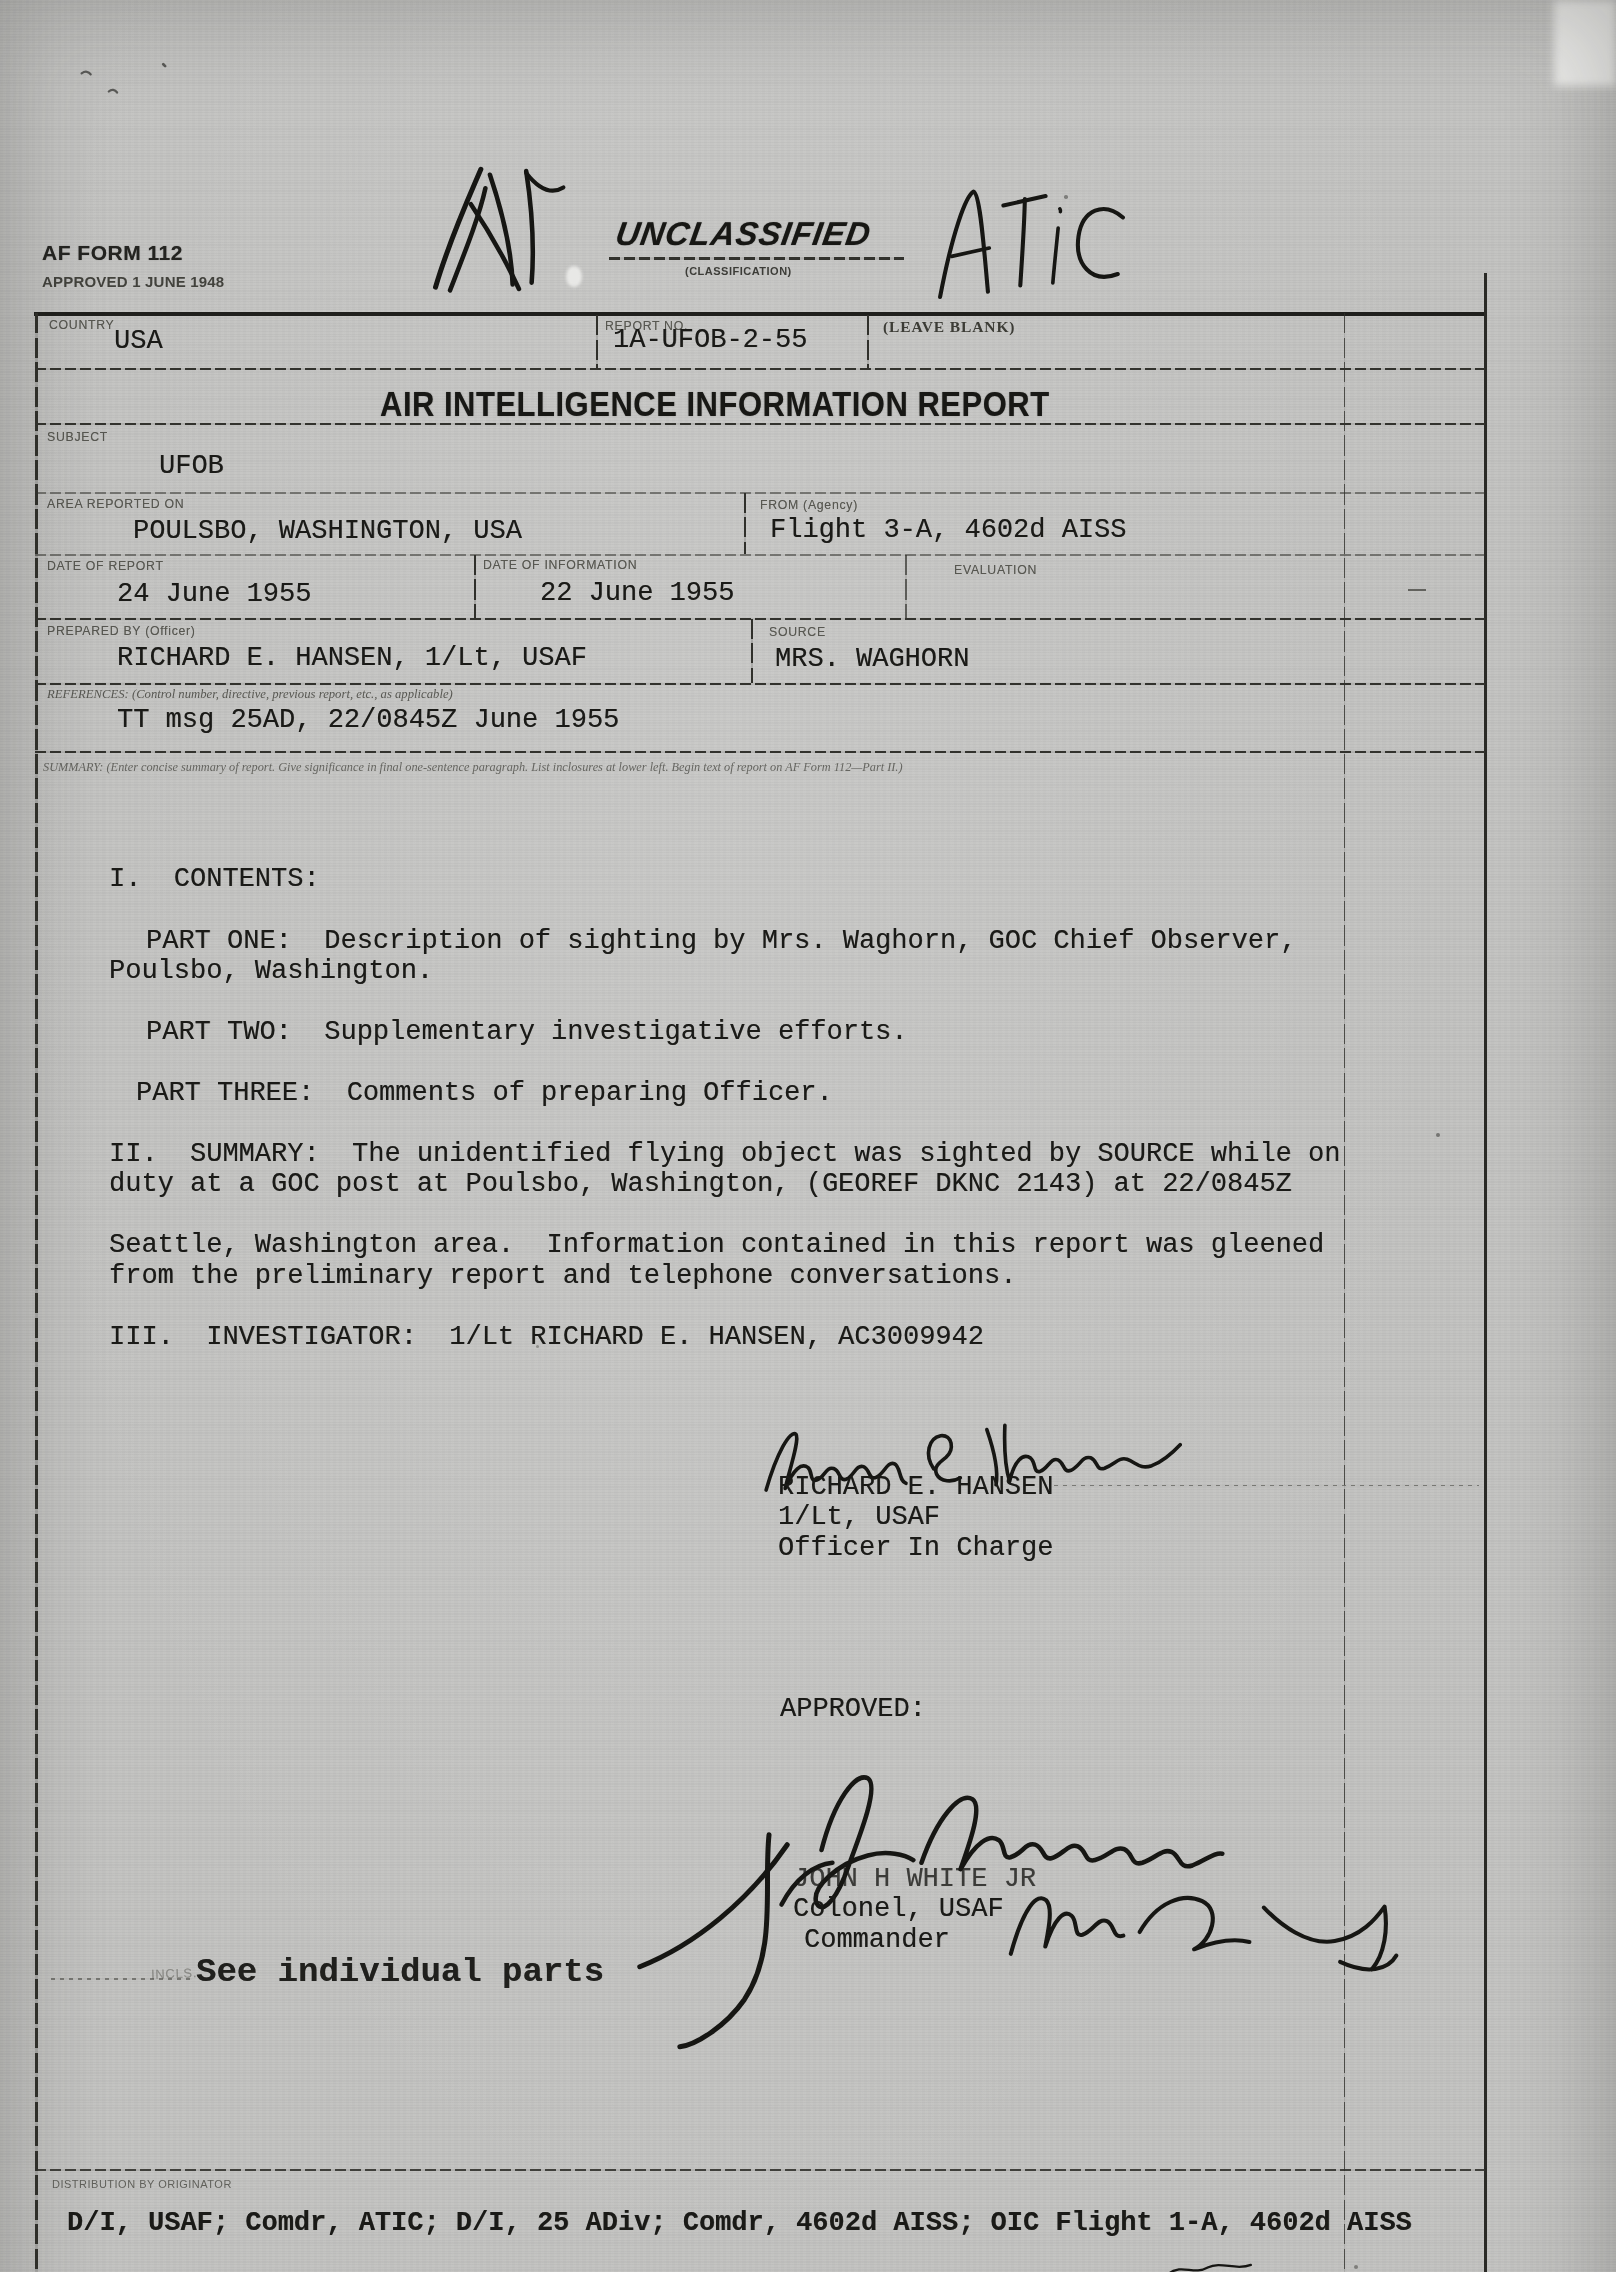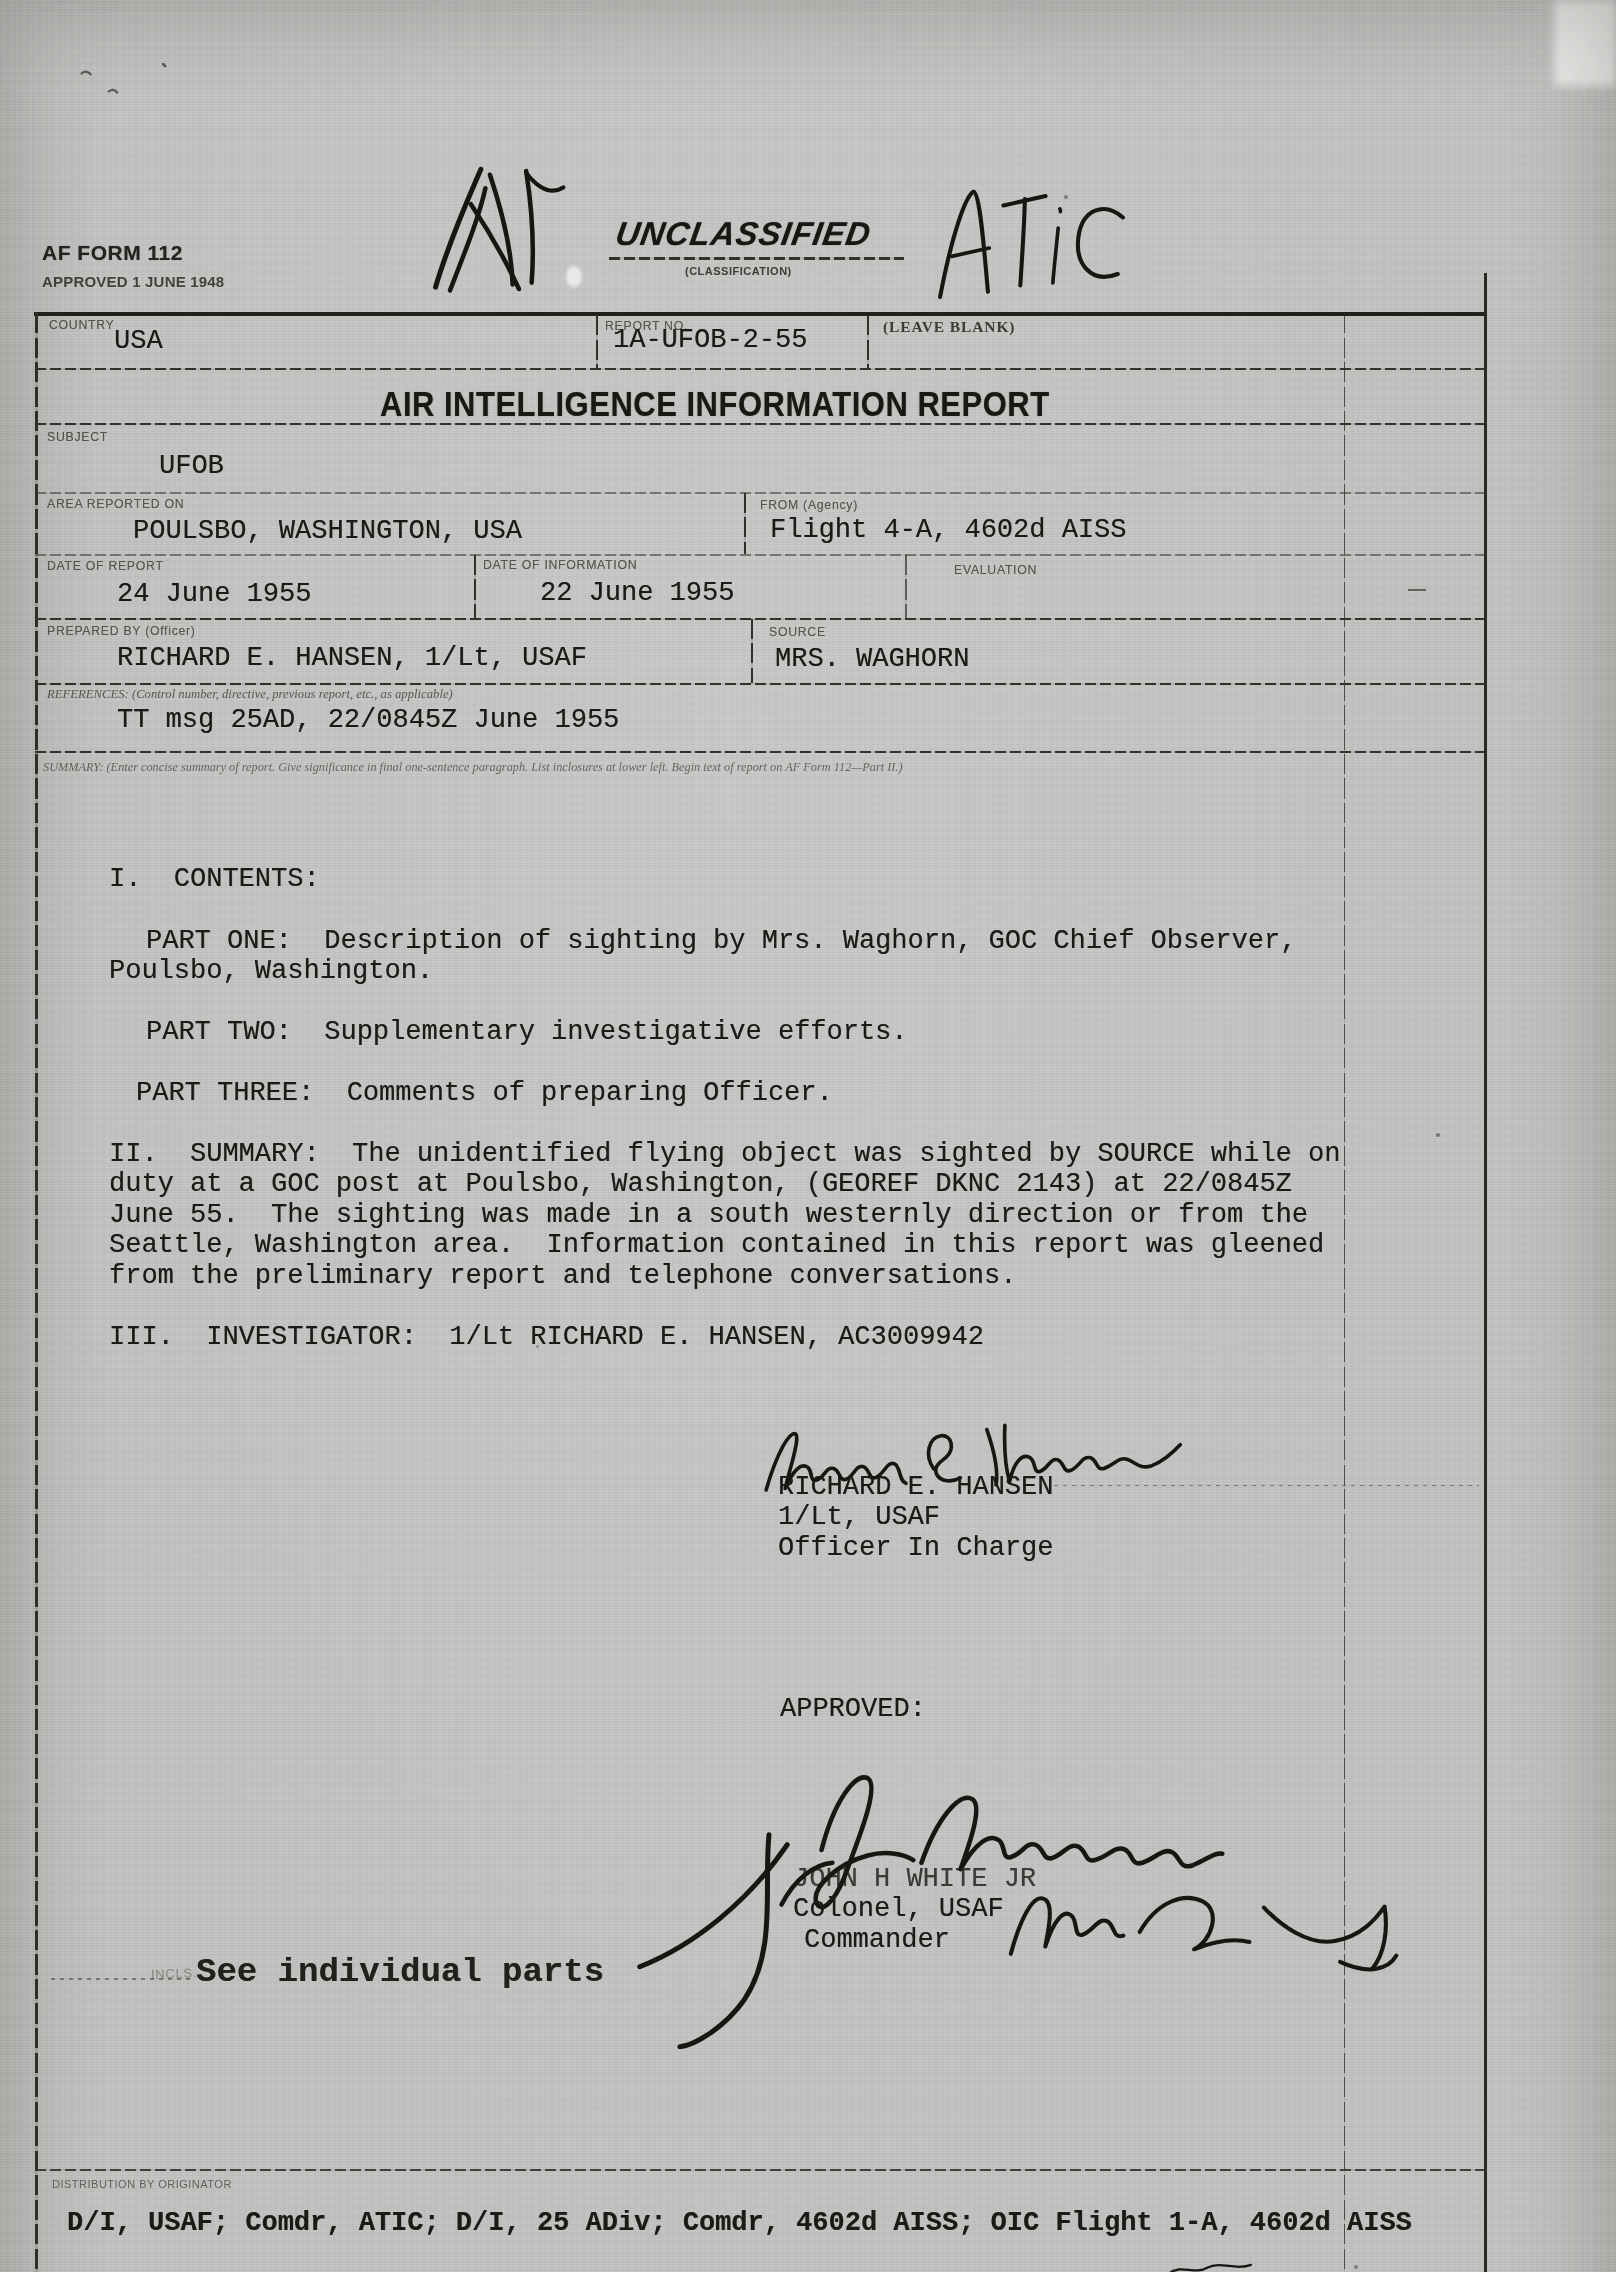--- a/index.html
+++ b/index.html
@@ -90,21 +90,21 @@
   <div class="hline abs" style="left:35px;top:423px;width:1450px;"></div>
 
   <div class="abs label" style="left:47px;top:430px;">SUBJECT</div>
   <div class="abs tw tw59" style="left:115px;top:451px;margin-left:44px;">UFOB</div>
   <div class="hline faint abs" style="left:35px;top:492px;width:1450px;"></div>
 
   <div class="abs label" style="left:47px;top:497px;">AREA REPORTED ON</div>
   <div class="abs tw tw59" style="left:117px;top:516px;margin-left:16px;">POULSBO, WASHINGTON, USA</div>
   <div class="vline abs" style="left:744px;top:493px;height:61px;"></div>
   <div class="abs label" style="left:760px;top:498px;">FROM (Agency)</div>
-  <div class="abs tw tw59" style="left:770px;top:515px;">Flight 4-A, 4602d AISS</div>
+  <div class="abs tw tw59" style="left:770px;top:515px;">Flight 3-A, 4602d AISS</div>
   <div class="hline faint abs" style="left:35px;top:554px;width:1450px;"></div>
 
   <div class="abs label" style="left:47px;top:559px;">DATE OF REPORT</div>
   <div class="abs tw tw59" style="left:117px;top:579px;">24 June 1955</div>
   <div class="vline abs" style="left:474px;top:555px;height:64px;"></div>
   <div class="abs label" style="left:483px;top:558px;">DATE OF INFORMATION</div>
   <div class="abs tw tw59" style="left:540px;top:578px;">22 June 1955</div>
   <div class="vline abs" style="left:905px;top:555px;height:64px;opacity:.7;"></div>
   <div class="abs label" style="left:954px;top:563px;">EVALUATION</div>
   <div class="abs" style="left:1408px;top:589px;width:18px;height:2.3px;background:#3a3a34;opacity:.7;"></div>
@@ -123,21 +123,20 @@
 
   <div class="abs flabel-i" style="left:43px;top:760px;font-size:12.3px;opacity:.75;">SUMMARY: (Enter concise summary of report. Give significance in final one-sentence paragraph. List inclosures at lower left. Begin text of report on AF Form 112—Part II.)</div>
 
   <div class="abs tw tw59" style="left:109px;top:864px;">I.  CONTENTS:</div>
   <div class="abs tw tw59" style="left:146px;top:926px;">PART ONE:  Description of sighting by Mrs. Waghorn, GOC Chief Observer,</div>
   <div class="abs tw tw59" style="left:109px;top:956px;">Poulsbo, Washington.</div>
   <div class="abs tw tw59" style="left:146px;top:1017px;">PART TWO:  Supplementary investigative efforts.</div>
   <div class="abs tw tw59" style="left:136px;top:1078px;">PART THREE:  Comments of preparing Officer.</div>
   <div class="abs tw tw59" style="left:109px;top:1139px;">II.  SUMMARY:  The unidentified flying object was sighted by SOURCE while on</div>
   <div class="abs tw tw59" style="left:109px;top:1169px;">duty at a GOC post at Poulsbo, Washington, (GEOREF DKNC 2143) at 22/0845Z</div>
-  <div class="abs tw tw59" style="left:109px;top:1200px;">June 55.  The sighting was made in a south westernly direction or from the</div>
   <div class="abs tw tw59" style="left:109px;top:1230px;">Seattle, Washington area.  Information contained in this report was gleened</div>
   <div class="abs tw tw59" style="left:109px;top:1261px;">from the preliminary report and telephone conversations.</div>
   <div class="abs tw tw59" style="left:109px;top:1322px;">III.  INVESTIGATOR:  1/Lt RICHARD E. HANSEN, AC3009942</div>
 
   <svg class="abs" style="left:755px;top:1414px;transform:rotate(-2deg);" width="459" height="80" viewBox="0 0 1010 175">
     <path d="M22,150 C48,70 80,18 92,30 C100,42 74,110 64,148 C84,106 102,92 116,104 C126,114 118,136 134,132 C152,126 156,102 172,108 C188,114 182,138 200,132 C216,126 222,100 238,106 C252,112 248,138 266,130 C284,122 290,96 306,102 C320,108 314,140 330,146" stroke-width="8"></path>
     <path d="M392,116 C372,84 384,48 410,44 C436,42 440,76 420,92 C404,104 392,112 398,128 C406,146 432,148 450,138" stroke-width="8"></path>
     <path d="M512,34 C528,86 534,128 528,156" stroke-width="8"></path>
     <path d="M552,26 C548,80 550,120 558,150 C570,104 590,88 606,100 C618,110 610,134 626,130 C644,124 650,100 666,106 C680,112 676,136 694,130 C714,122 720,98 738,104 C754,110 748,134 768,128 C792,120 800,104 818,110 C838,118 846,134 872,126 C900,116 920,98 936,82" stroke-width="8"></path>
   </svg>

